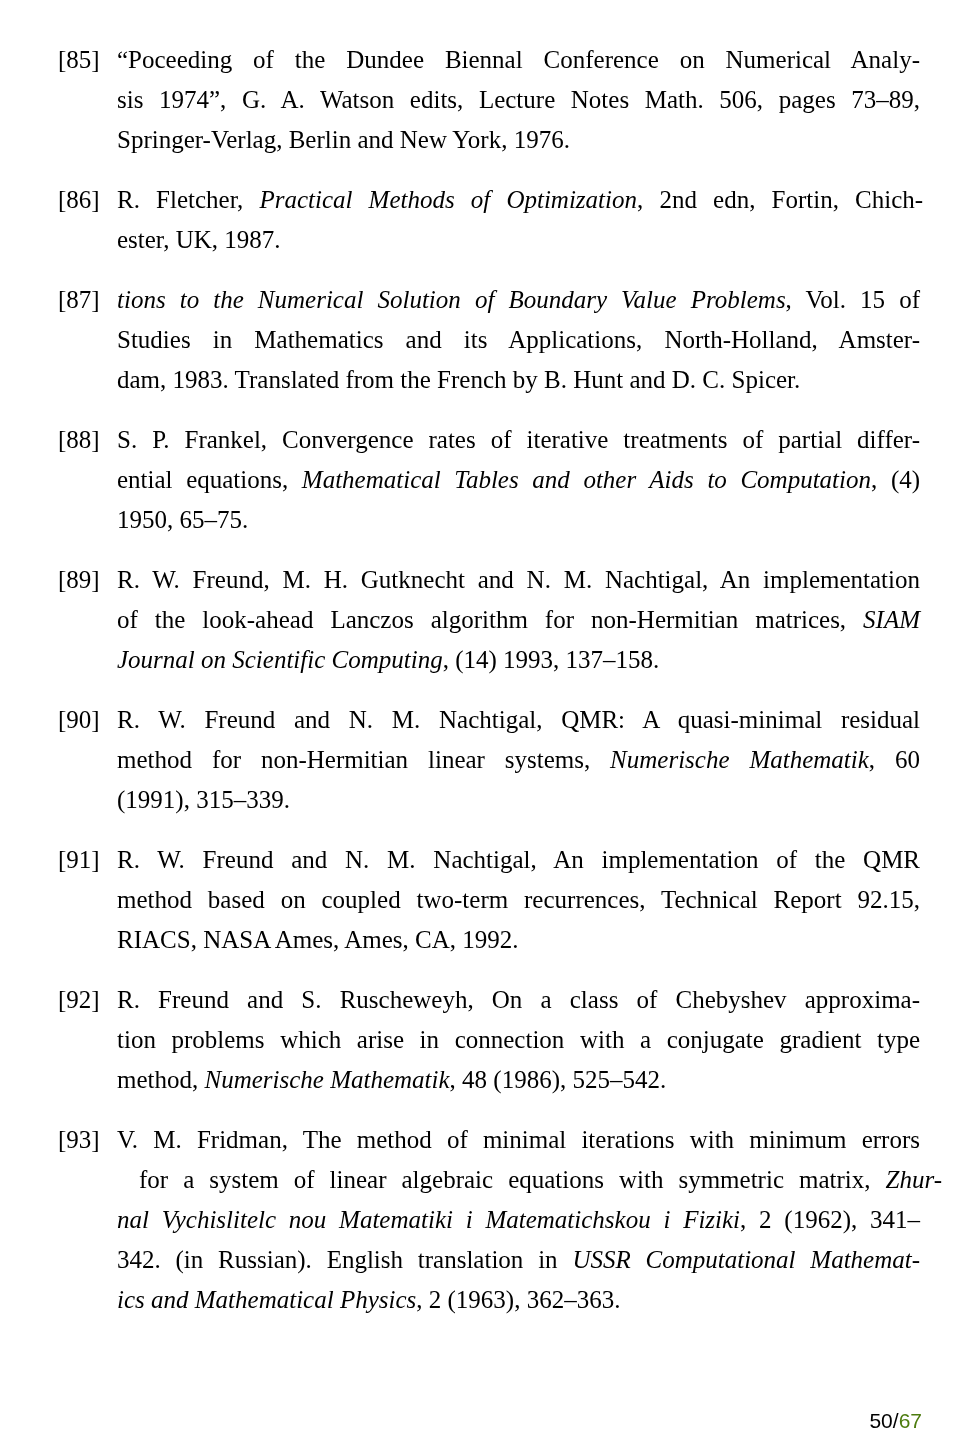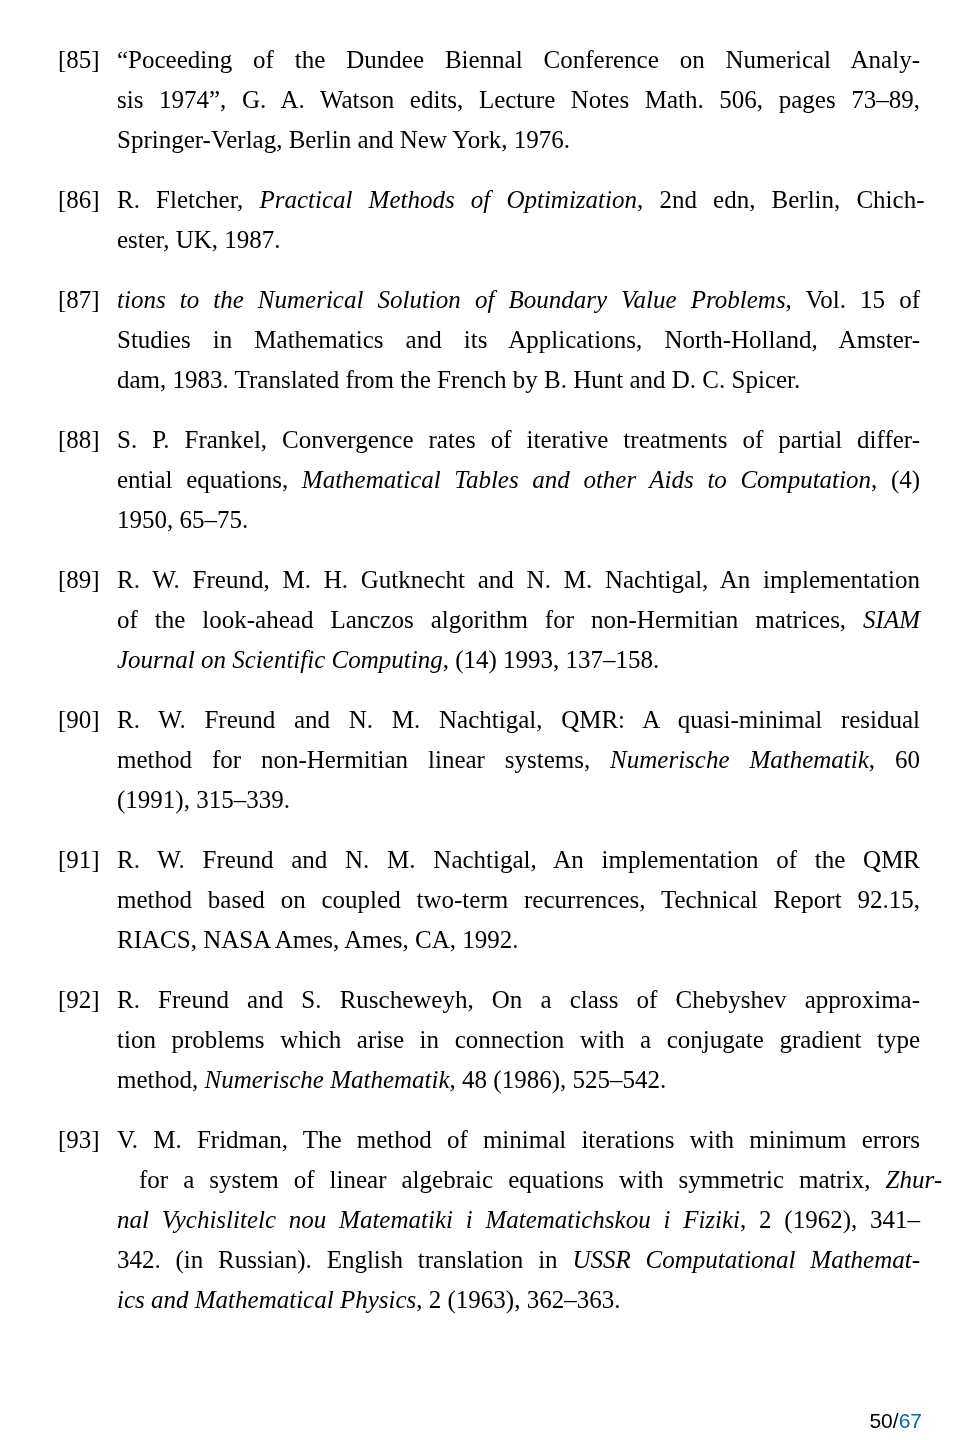--- a/index.html
+++ b/index.html
@@ -67,21 +67,21 @@
         <div class="ref-label">[85]</div>
         <div class="ref-body">
           <div class="ref-line just" style="word-spacing: 14.64px;"><span class="inner"><span>“Poceeding of the Dundee Biennal Conference on Numerical Analy-</span></span></div>
           <div class="ref-line just" style="word-spacing: 9.34px;"><span class="inner"><span>sis 1974”, G. A. Watson edits, Lecture Notes Math. 506, pages 73–89,</span></span></div>
           <div class="ref-line"><span class="inner"><span>Springer-Verlag, Berlin and New York, 1976.</span></span></div>
         </div>
       </div>
       <div class="ref">
         <div class="ref-label">[86]</div>
         <div class="ref-body">
-          <div class="ref-line just" style="word-spacing: 9.9px;"><span class="inner"><span>R. Fletcher, </span><em>Practical Methods of Optimization</em><span>, 2nd edn, Berlin, Chich-</span></span></div>
+          <div class="ref-line just" style="word-spacing: 9.9px;"><span class="inner"><span>R. Fletcher, </span><em>Practical Methods of Optimization</em><span>, 2nd edn, Fortin, Chich-</span></span></div>
           <div class="ref-line"><span class="inner"><span>ester, UK, 1987.</span></span></div>
         </div>
       </div>
       <div class="ref">
         <div class="ref-label">[87]</div>
         <div class="ref-body">
           <div class="ref-line just" style="word-spacing: 7.83px;"><span class="inner"><em>tions to the Numerical Solution of Boundary Value Problems</em><span>, Vol. 15 of</span></span></div>
           <div class="ref-line just" style="word-spacing: 15.89px;"><span class="inner"><span>Studies in Mathematics and its Applications, North-Holland, Amster-</span></span></div>
           <div class="ref-line"><span class="inner"><span>dam, 1983. Translated from the French by B. Hunt and D. C. Spicer.</span></span></div>
         </div>
@@ -130,14 +130,14 @@
         <div class="ref-label">[93]</div>
         <div class="ref-body">
           <div class="ref-line just" style="word-spacing: 8.94px;"><span class="inner"><span>V. M. Fridman, The method of minimal iterations with minimum errors</span></span></div>
           <div class="ref-line just" style="word-spacing: 8.77px; margin-left: 22px;"><span class="inner"><span>for a system of linear algebraic equations with symmetric matrix, </span><em>Zhur-</em></span></div>
           <div class="ref-line just" style="word-spacing: 6.52px;"><span class="inner"><em>nal Vychislitelc nou Matematiki i Matematichskou i Fiziki</em><span>, 2 (1962), 341–</span></span></div>
           <div class="ref-line just" style="word-spacing: 8.54px;"><span class="inner"><span>342. (in Russian). English translation in </span><em>USSR Computational Mathemat-</em></span></div>
           <div class="ref-line"><span class="inner"><em>ics and Mathematical Physics</em><span>, 2 (1963), 362–363.</span></span></div>
         </div>
       </div>
     </div>
-  <div class="footer"><span>50</span><span>/</span><a style="color: #0369a1; text-align: right;">67</a></div>
+  <div class="footer"><span>50</span><span>/</span><a style="color: #4d7c0f; text-align: right;">67</a></div>
 </div>
 
 </body></html>

